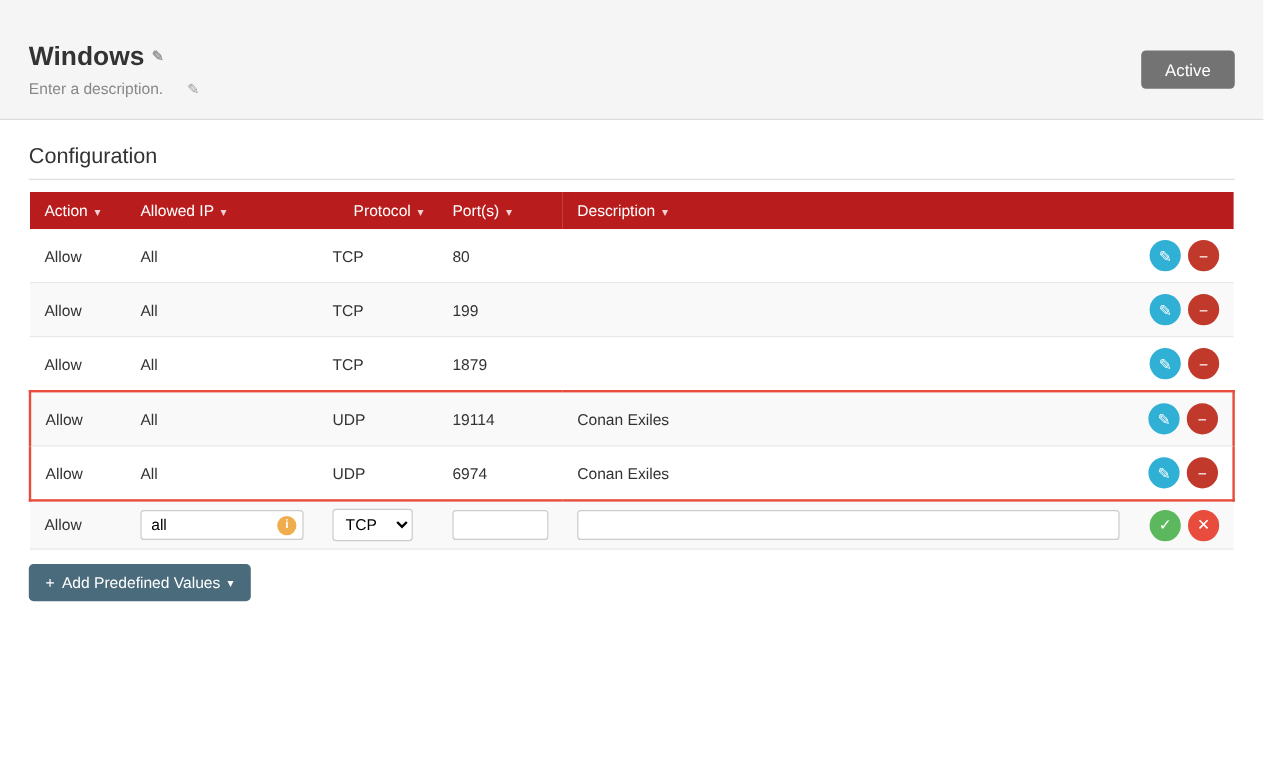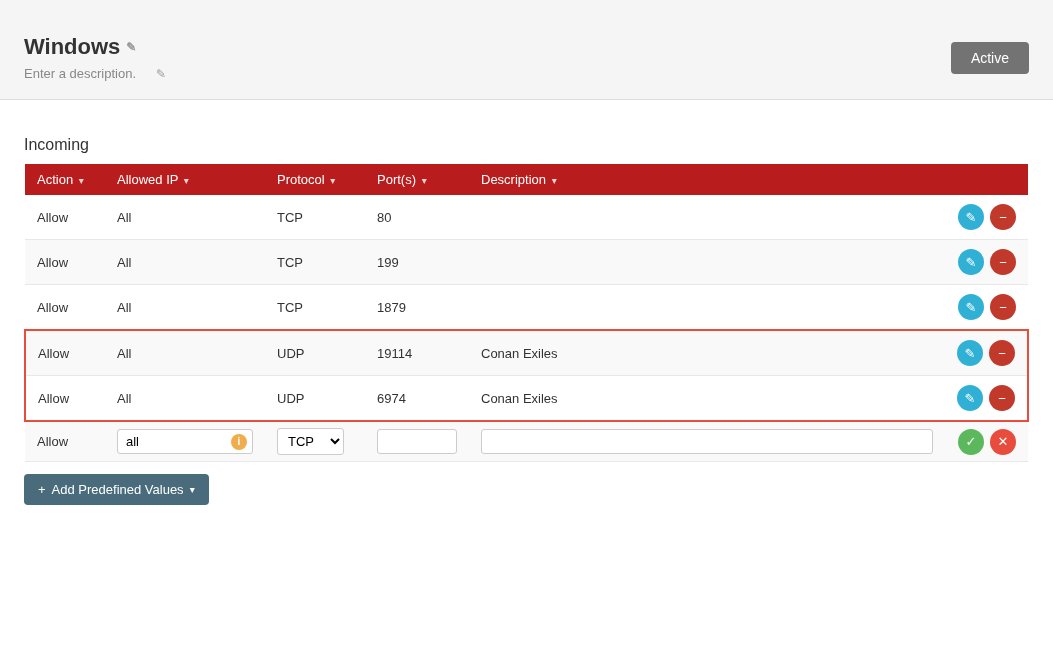--- a/index.html
+++ b/index.html
@@ -190,21 +190,21 @@
       align-items: center;
       gap: 6px;
       margin-top: 8px;
     }
     .add-predefined-btn .caret {
       font-size: 10px;
     }
 
     .col-action { width: 80px; }
     .col-ip { width: 160px; }
-    .col-protocol { width: 100px; }
+    .col-protocol { width: 100px; text-align: right; }
     .col-ports { width: 90px; }
     .col-description { width: auto; }
     .col-actions-btns { width: 80px; }
 
     
     .red-box-row-4 td {
       border-top: 2px solid #e74c3c;
       border-bottom: none;
     }
     .red-box-row-4 td:first-child { border-left: 2px solid #e74c3c; }
@@ -228,21 +228,21 @@
     </div>
     <div class="header-desc">
       <span>Enter a description.</span>
       <span class="edit-icon">✎</span>
     </div>
   </div>
   <button class="btn-active">Active</button>
 </div>
 
 <div class="main-content">
-  <h3 class="subsection-title">Incoming</h3>
+  <h2 class="section-title">Configuration</h2>
 
   <table>
     <thead>
       <tr>
         <th class="col-action">Action <span class="sort-arrow">▾</span></th>
         <th class="col-ip">Allowed IP <span class="sort-arrow">▾</span></th>
         <th class="col-protocol">Protocol <span class="sort-arrow">▾</span></th>
         <th class="col-ports">Port(s) <span class="sort-arrow">▾</span></th>
         <th class="col-description">Description <span class="sort-arrow">▾</span></th>
         <th class="col-actions-btns"></th>

